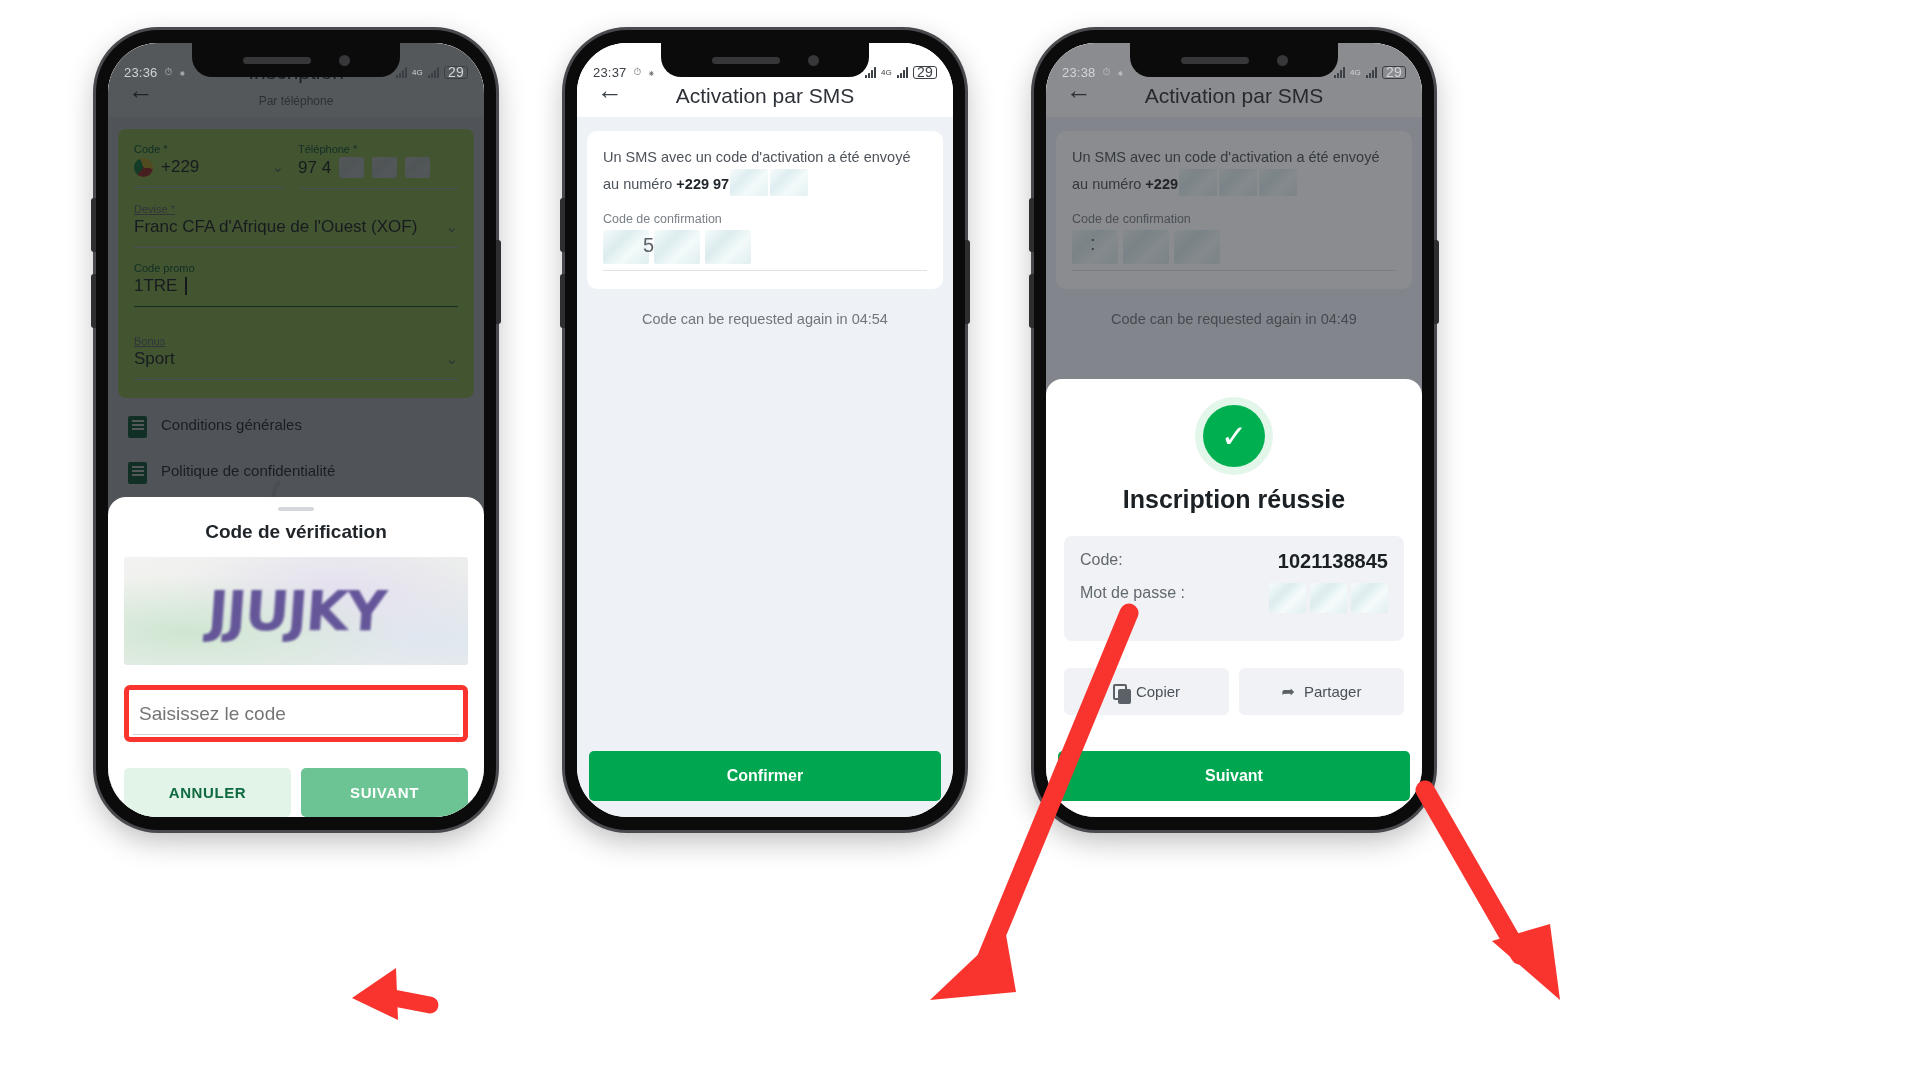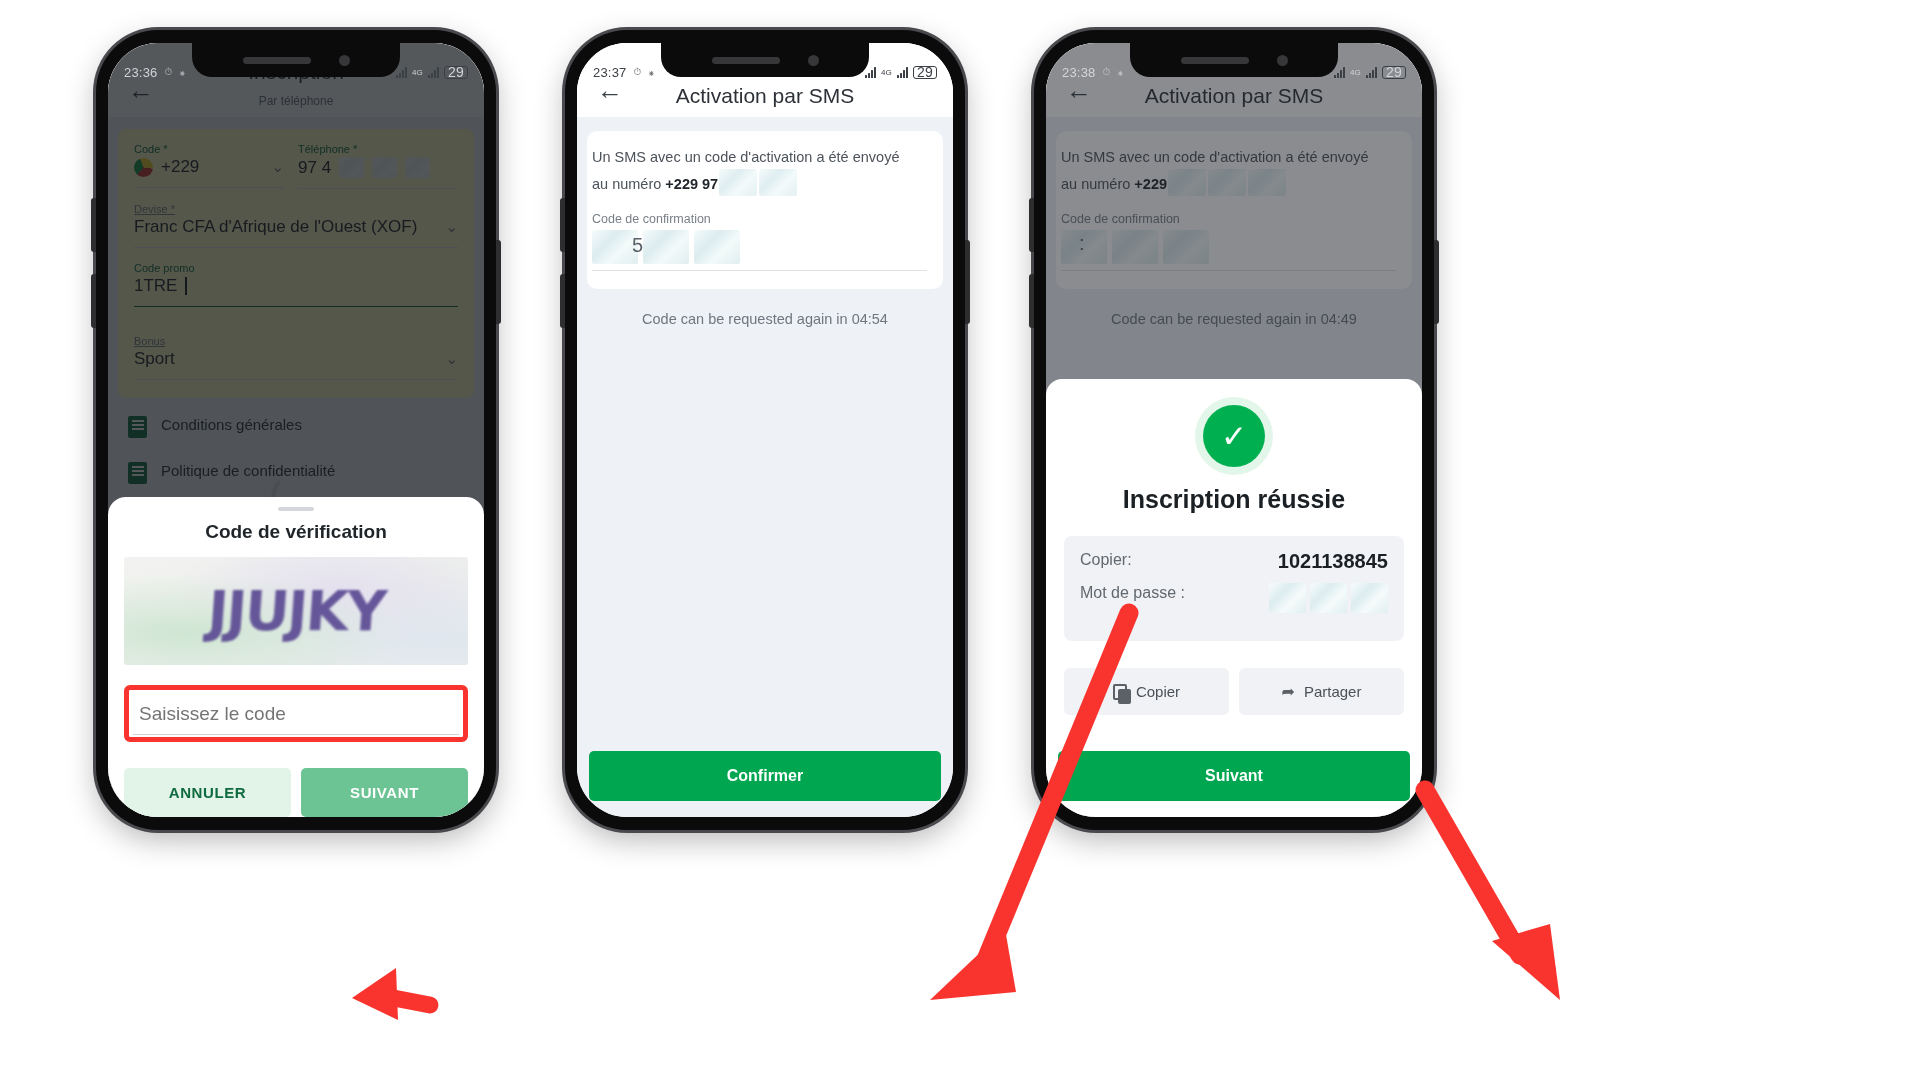--- a/index.html
+++ b/index.html
@@ -78,21 +78,21 @@
   }
   .back-arrow {
     width: 30px; height: 30px; display:flex; align-items:center; justify-content:center;
     font-size: 26px; color: #3c4148; line-height: 1;
   }
   .appbar-titles { position: absolute; left: 0; right: 0; bottom: 9px; text-align: center; pointer-events: none; }
   .appbar-title { font-size: 21px; color: #2e3238; font-weight: 400; }
   .appbar-sub { font-size: 12px; color: #6c727a; margin-top: 10px; }
 
   
-  .form-card { background: #fef9c3; margin: 12px 10px 0 10px; border-radius: 8px; padding: 14px 16px 4px 16px; }
+  .form-card { background: #bef264; margin: 12px 10px 0 10px; border-radius: 8px; padding: 14px 16px 4px 16px; }
   .fl { font-size: 11px; color: #0f6b3f; margin-bottom: 2px; }
   .fl.grey { color: #7a8088; text-decoration: underline; }
   .row { display: flex; gap: 14px; }
   .fgroup { padding-bottom: 10px; border-bottom: 1px solid #dfe3e8; margin-bottom: 14px; }
   .fval { font-size: 17px; color: #23272c; display: flex; align-items: center; gap: 8px; }
   .flag { width: 19px; height: 19px; border-radius: 50%;
           background: conic-gradient(from 220deg, #119a48 0 33%, #f5d02c 0 66%, #d0342c 0 100%); }
   .chev { margin-left: auto; font-size: 15px; color: #6c727a; }
   .blurbox { display:inline-block; width: 25px; height: 21px; border-radius: 2px;
              background: linear-gradient(135deg,#fdfefd,#e8f0ea 40%,#f7fbf8 70%,#eaf1ec);
@@ -147,21 +147,21 @@
   .btn-ghost {
     flex: 1; background: #e2f3e8; color: #0f6b3f; border: none; border-radius: 5px;
     padding: 16px 0; font-size: 15px; font-weight: bold; letter-spacing: .6px; font-family: "Liberation Sans", sans-serif;
   }
   .btn-soft {
     flex: 1; background: #6cc494; color: #ffffff; border: none; border-radius: 5px;
     padding: 16px 0; font-size: 15px; font-weight: bold; letter-spacing: .6px; font-family: "Liberation Sans", sans-serif;
   }
 
   
-  .sms-card { background: #fff; margin: 14px 10px 0 10px; border-radius: 10px; padding: 16px 16px 18px 5px; }
+  .sms-card { background: #fff; margin: 14px 10px 0 10px; border-radius: 10px; padding: 16px 16px 18px 16px; }
   .sms-text { font-size: 14.5px; line-height: 1.5; color: #4d535a; }
   .sms-text b { color: #21262c; font-weight: bold; }
   .bb { display:inline-block; width: 38px; height: 27px; border-radius: 2px; vertical-align: -7px; margin: 0 1px;
         background: linear-gradient(135deg,#f6fbfb,#dfeef1 35%,#f3fafa 62%,#e3f0f2);
         filter: blur(.5px); }
   .conf-label { font-size: 12.5px; color: #797f87; margin: 16px 0 4px 0; }
   .conf-row { display: flex; align-items: flex-end; border-bottom: 1px solid #dfe3e8; padding-bottom: 6px; }
   .bb-lg { display:inline-block; width: 46px; height: 34px; border-radius: 2px; margin-right: 5px;
         background: linear-gradient(135deg,#f6fbfb,#dcecef 35%,#f3fafa 62%,#e0eef0);
         filter: blur(.5px); }
@@ -456,21 +456,21 @@
         </div>
       </div>
 
       <div class="succ-sheet">
         <div class="succ-badge">
           <span class="succ-check">✓</span>
         </div>
         <div class="succ-title">Inscription réussie</div>
         <div class="cred">
           <div class="cred-row">
-            <span class="cred-k">Copier:</span>
+            <span class="cred-k">Code:</span>
             <span class="cred-v">1021138845</span>
           </div>
           <div class="cred-row">
             <span class="cred-k" style="max-width:110px">Mot de passe :</span>
             <span style="margin-left:auto">
               <span class="bb-pw"></span><span class="bb-pw"></span><span class="bb-pw"></span>
             </span>
           </div>
         </div>
         <div class="cred-actions">

